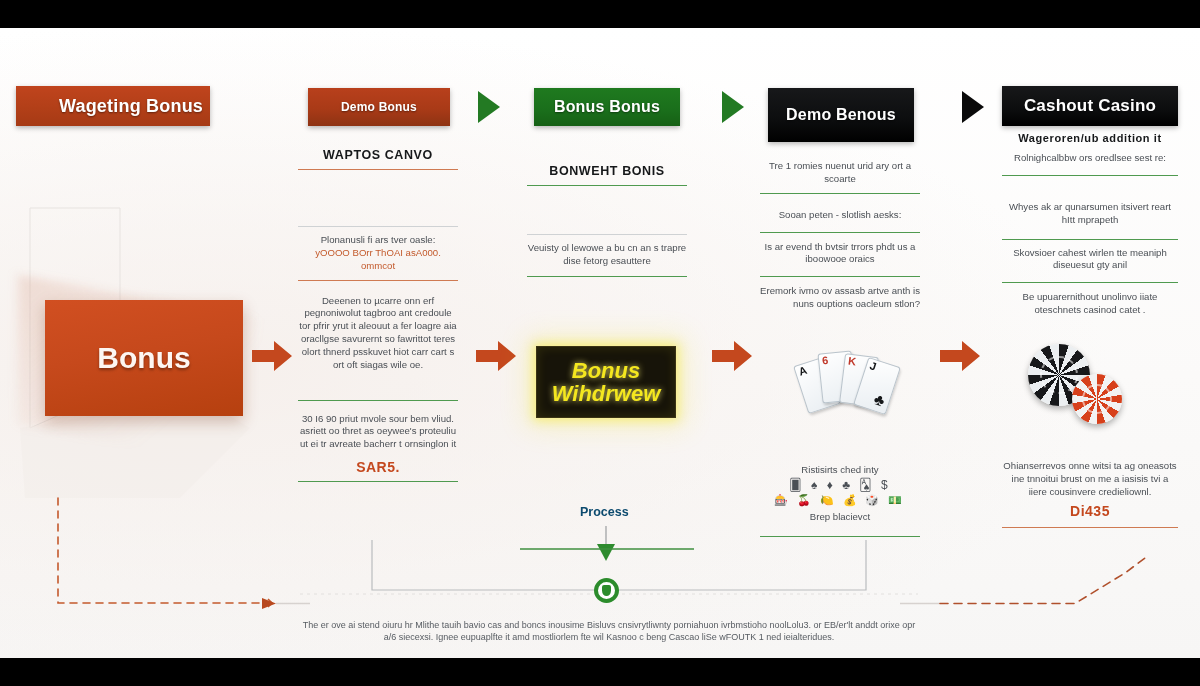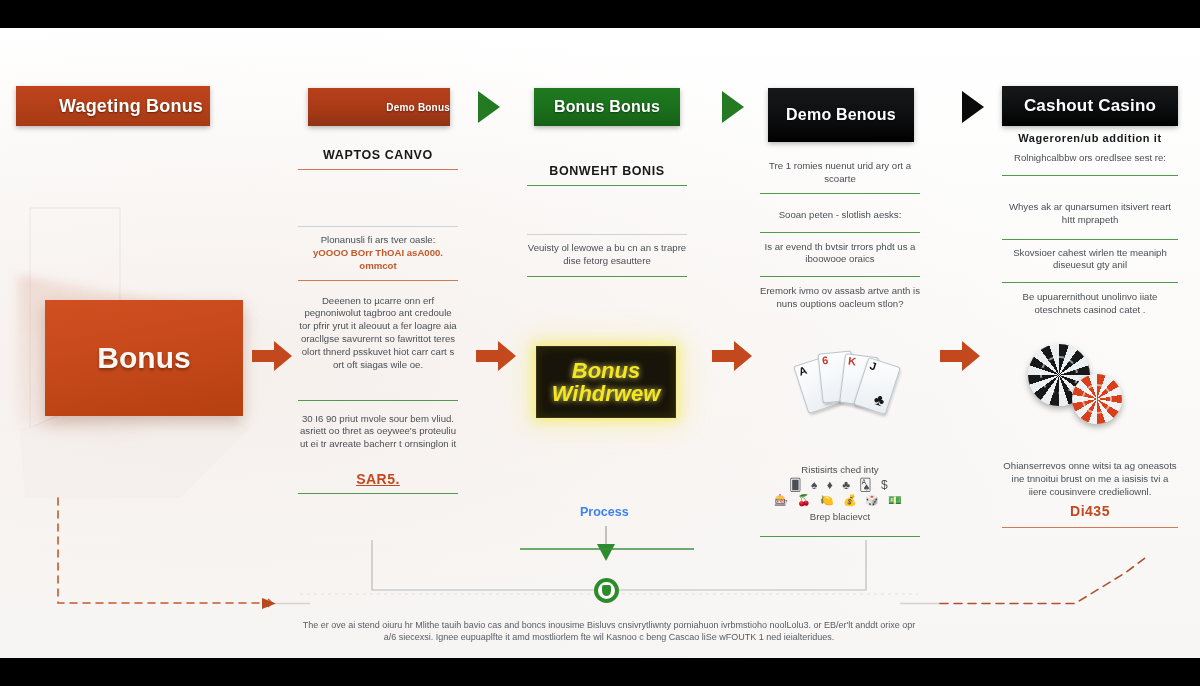--- a/index.html
+++ b/index.html
@@ -90,21 +90,21 @@
     color: #16181a;
     letter-spacing: .6px;
   }
   .blurb {
     text-align: center;
     font-size: 9.6px;
     line-height: 1.34;
     color: #4a4f55;
     filter: blur(.25px);
   }
-  .blurb.accent { color: #c35a2c; font-weight: 700; }
+  .blurb.accent { color: #c35a2c; font-weight: 400; }
   .rule { height: 0; border-top: 1.6px solid #d7d9db; margin: 7px 0; }
   .rule.green { border-top-color: #4f9a4f; }
   .rule.orange { border-top-color: #cf7a52; }
   .rule.grey { border-top-color: #cfd2d4; }
 
   .neon {
     position: absolute;
     display: flex; flex-direction: column;
     align-items: center; justify-content: center;
     background: #171409;
@@ -158,21 +158,21 @@
   .chip::after {
     content: "";
     position: absolute; inset: 20%;
     border-radius: 50%;
     border: 2px dashed rgba(255,255,255,.55);
   }
 
   
   #process-label {
     position: absolute;
-    font-size: 12.5px; font-weight: 700; color: #3b82f6;
+    font-size: 12.5px; font-weight: 700; color: #0c4a6e;
   }
 
   #bottom-caption {
     position: absolute;
     left: 300px; top: 592px;
     width: 618px;
     text-align: center;
     font-size: 9px;
     line-height: 1.32;
     color: #575c62;
@@ -206,21 +206,21 @@
       <polygon points="597,516 615,516 606,533" fill="#2e8b2e"></polygon>
       <line x1="520" y1="521" x2="694" y2="521" stroke="#3f8f3f" stroke-width="1.5"></line>
 
       <line x1="300" y1="566" x2="918" y2="566" stroke="#e2e0de" stroke-width="1" stroke-dasharray="3 4"></line>
     </svg>
 
     <div class="hdr hdr-orange" style="left:16px; top:58px; width:194px; height:40px; font-size:18px;padding-left:36px;">
       <span>Wageting Bonus</span>
     </div>
 
-    <div class="hdr hdr-orange2" style="left:308px; top:60px; width:142px; height:38px; font-size:10px;justify-content:flex-end;">
+    <div class="hdr hdr-orange2" style="left:308px; top:60px; width:142px; height:38px; font-size:12px;">
       <span>Demo Bonus</span>
     </div>
 
     <div class="tri tri-green" style="left:478px; top:63px;"></div>
 
     <div class="hdr hdr-green" style="left:534px; top:60px; width:146px; height:38px; font-size:16px;">
       <span>Bonus Bonus</span>
     </div>
 
     <div class="tri tri-green" style="left:722px; top:63px;"></div>
@@ -254,21 +254,21 @@
       <div class="rule orange"></div>
       <div style="height:42px"></div>
       <div class="rule grey"></div>
       <div class="blurb">Plonanusli fi ars tver oasle:</div>
       <div class="blurb accent">yOOOO BOrr ThOAI asA000.</div>
       <div class="blurb accent">ommcot</div>
       <div class="rule orange"></div>
       <div class="blurb" style="margin-top:14px;">Deeenen to µcarre onn erf pegnoniwolut tagbroo ant credoule tor pfrir yrut it  aleouut a fer loagre aia oracllgse savurernt so fawrittot teres olort thnerd psskuvet hiot carr cart s ort oft siagas wile oe.</div>
       <div class="rule green" style="margin-top:28px;"></div>
       <div class="blurb" style="margin-top:12px;">30 I6 90 priut mvole sour bem vliud. asriett oo thret as oeywee's proteuliu ut ei tr avreate bacherr t ornsinglon it</div>
-      <div class="badge-num" style="margin-top:20px;text-decoration:underline;">SAR5.</div>
+      <div class="badge-num" style="margin-top:8px;">SAR5.</div>
       <div class="rule green" style="margin-top:6px;"></div>
     </div>
 
     <div class="col" style="left:527px;">
       <div style="height:16px"></div>
       <div class="cap">BONWEHT BONIS</div>
       <div class="rule green"></div>
       <div style="height:34px"></div>
       <div class="rule grey"></div>
       <div class="blurb">Veuisty ol lewowe a bu cn an s trapre dise fetorg esauttere</div>
@@ -290,21 +290,21 @@
     </div>
 
     <div class="col" style="left:760px; top:132px;">
       <div class="blurb">Tre 1 romies nuenut urid ary ort a scoarte</div>
       <div class="rule green"></div>
       <div style="height:8px"></div>
       <div class="blurb">Sooan peten - slotlish aesks:</div>
       <div class="rule green" style="margin-top:10px;"></div>
       <div class="blurb" style="margin-top:8px;">Is ar evend th bvtsir trrors phdt us a iboowooe oraics</div>
       <div class="rule green" style="margin-top:10px;"></div>
-      <div class="blurb" style="margin-top:8px;">Eremork ivmo ov assasb artve anth is nuns ouptions oacleum stlon?</div>
+      <div class="blurb" style="margin-top:8px;text-align:right;">Eremork ivmo ov assasb artve anth is nuns ouptions oacleum stlon?</div>
     </div>
 
     <div class="card-fan" style="left:800px; top:318px;">
       <div class="pcard" style="left:0; top:14px; transform:rotate(-18deg);">
         <span style="color:#16181a;">A</span>
           <i style="color:#16181a;">♠</i>
       </div>
       <div class="pcard" style="left:20px; top:6px; transform:rotate(-6deg);">
         <span style="color:#c0392b;">6</span>
           <i style="color:#c0392b;">♦</i>

